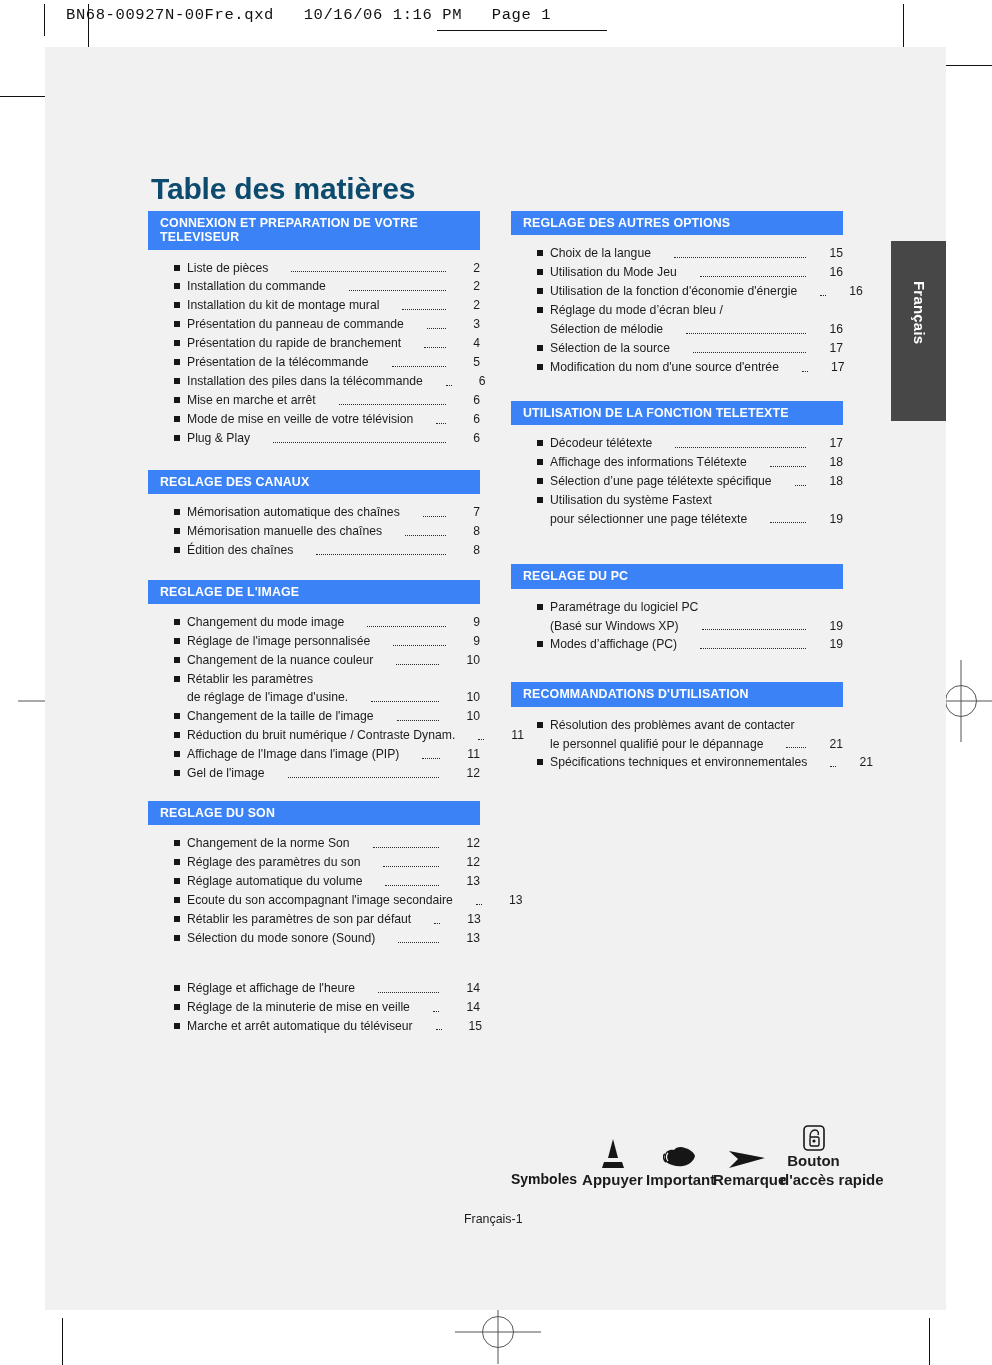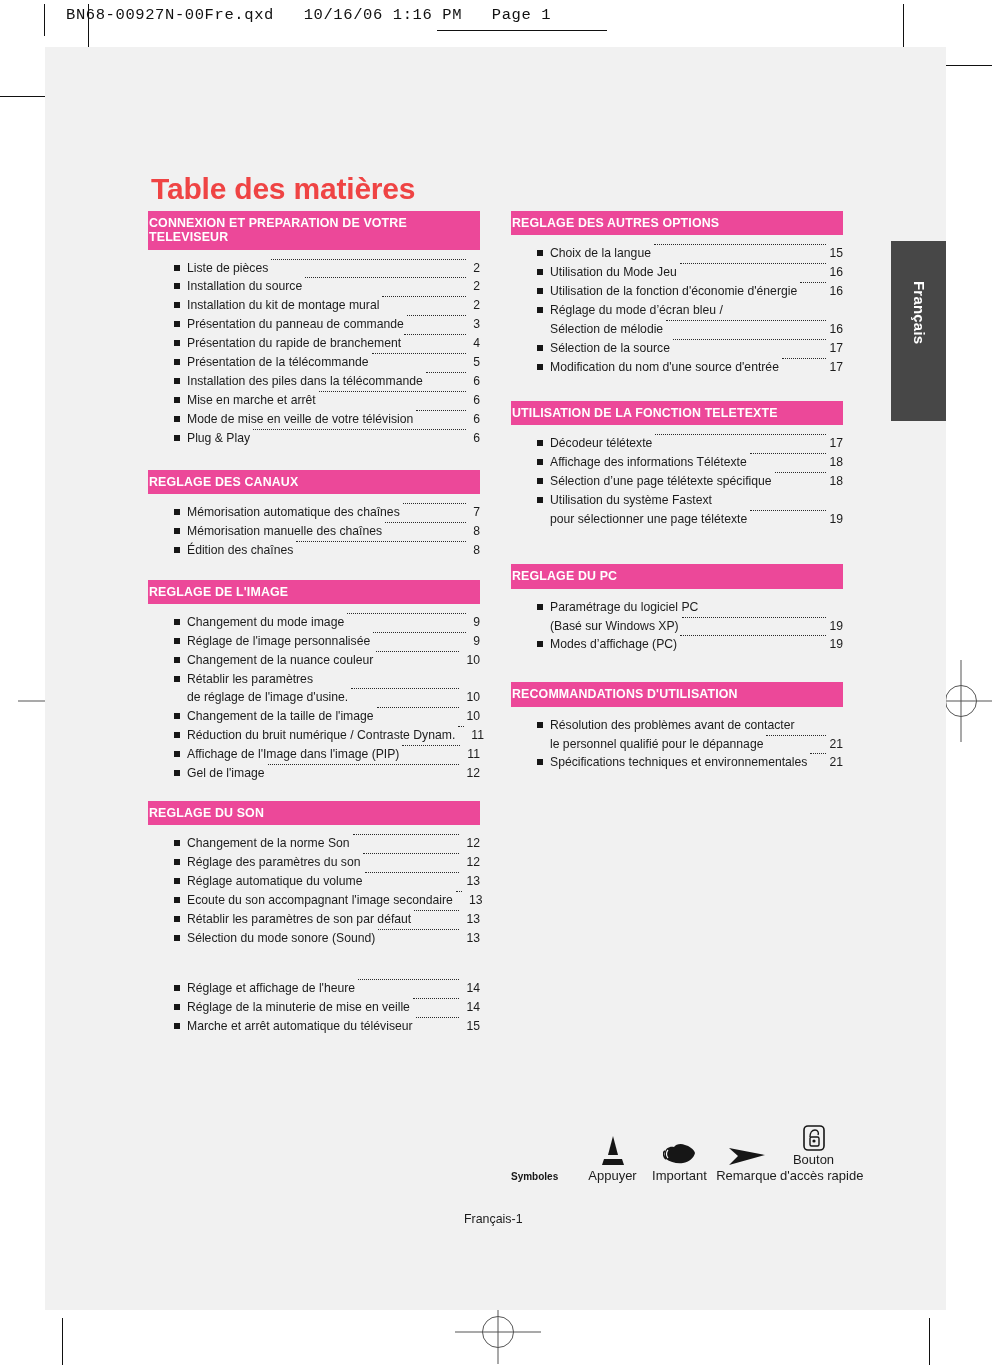--- a/index.html
+++ b/index.html
@@ -37,39 +37,39 @@
   }
   .lang-tab span{
     display:block;color:#ffffff;font-weight:bold;font-size:15px;
     white-space:nowrap;transform:rotate(90deg);transform-origin:left top;
     position:absolute;left:37px;top:40px;letter-spacing:.2px;
   }
 
   
   .doc-title{
     position:absolute;left:151px;top:152px;
-    font-size:30px;font-weight:bold;color:#ef4444;letter-spacing:-.2px;
+    font-size:30px;font-weight:bold;color:#0c4a6e;letter-spacing:-.2px;
   }
 
   
   .col{position:absolute;width:332px;}
   .col-left{left:148px;top:211px;}
   .col-right{left:511px;top:211px;}
 
   .section{margin-bottom:0;}
   .sec-head{
-    background:#ec4899;color:#ffffff;font-weight:bold;
+    background:#3b82f6;color:#ffffff;font-weight:bold;
     font-size:12.4px;letter-spacing:.15px;
-    padding:5px 0 5px 1px;line-height:1.15;
+    padding:5px 0 5px 12px;line-height:1.15;
   }
   .sec-list{padding:9px 0 0 0;margin:0;list-style:none;}
   .entry{
-    display:flex;align-items:flex-start;
+    display:flex;align-items:flex-end;
     font-size:12.2px;color:#1c1c1c;line-height:1.55;
-    padding:0 0 0 26px;position:relative;
+    padding:0 0 0 26px;position:relative;gap:20px;
   }
   .entry .bullet{
     position:absolute;left:26px;top:6px;width:6px;height:6px;background:#161616;
   }
   .entry .etext{
     padding-left:13px;white-space:nowrap;
   }
   .entry.cont{padding-left:26px;}
   .entry.cont .etext{padding-left:13px;}
   .leader{
@@ -79,26 +79,26 @@
   .pg{white-space:nowrap;padding-left:1px;}
   .pg.sp{padding-left:5px;}
   .entry.nodots .leader{border-bottom:none;}
 
   
   .symbols{
     position:absolute;left:511px;top:1110px;width:345px;
   }
   .sym-row{display:flex;align-items:flex-end;}
   .sym-title{
-    font-size:10px;font-weight:bold;color:#151515;
+    font-size:14px;font-weight:bold;color:#151515;
     padding-bottom:3px;width:68px;text-align:left;
   }
   .sym{width:67px;text-align:center;}
   .sym-ico{height:42px;display:flex;align-items:flex-end;justify-content:center;}
-  .sym-lab{font-size:13px;color:#1c1c1c;line-height:1.25;}
+  .sym-lab{font-size:15px;color:#1c1c1c;line-height:1.25;font-weight:bold;}
   .sym-lab .l2{display:block;white-space:nowrap;}
 
   
   .footer{
     position:absolute;left:464px;top:1212px;
     font-size:12.4px;color:#1c1c1c;
   }
 </style>
 </head>
 <body>
@@ -143,21 +143,21 @@
       <div class="sec-head">CONNEXION ET PREPARATION DE VOTRE TELEVISEUR</div>
       <div class="sec-list">
         <div class="entry">
           <span class="bullet"></span>
           <span class="etext">Liste de pièces</span>
           <span class="leader"></span>
           <span class="pg sp">2</span>
         </div>
         <div class="entry">
           <span class="bullet"></span>
-          <span class="etext">Installation du source</span>
+          <span class="etext">Installation du commande</span>
           <span class="leader"></span>
           <span class="pg sp">2</span>
         </div>
         <div class="entry">
           <span class="bullet"></span>
           <span class="etext">Installation du kit de montage mural</span>
           <span class="leader"></span>
           <span class="pg sp">2</span>
         </div>
         <div class="entry">

